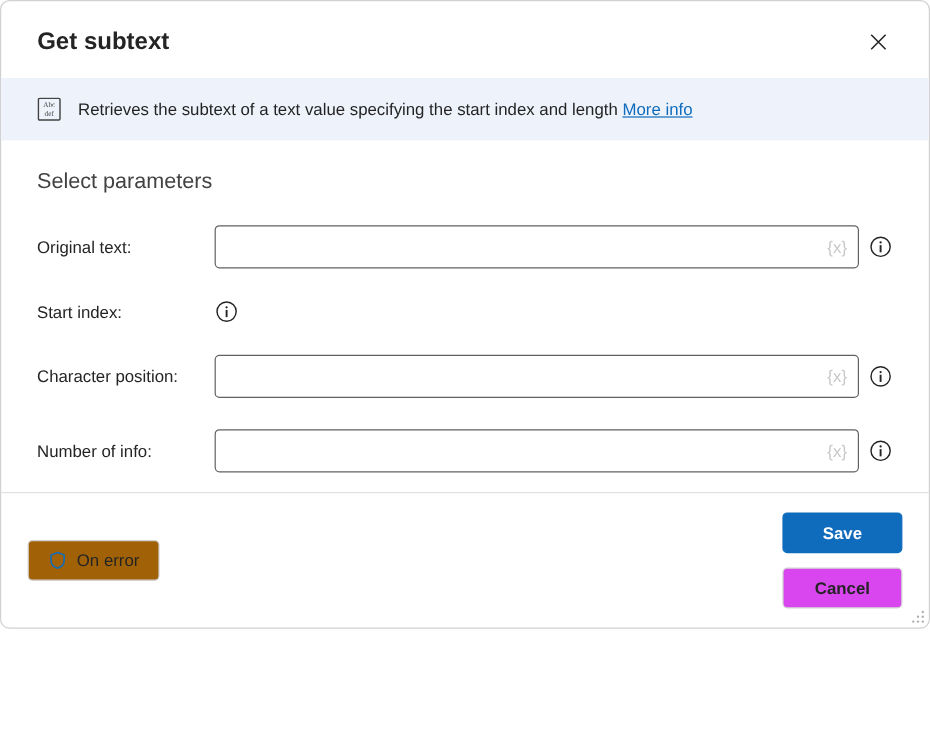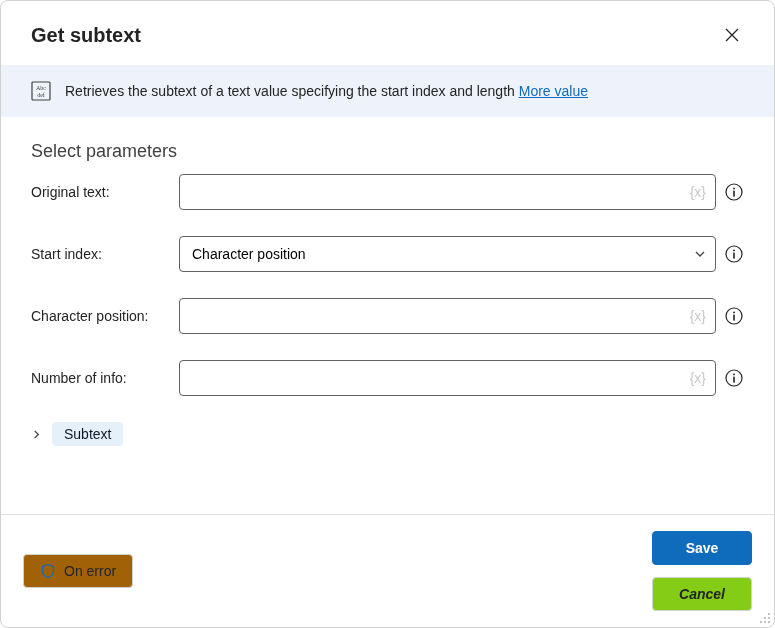--- a/index.html
+++ b/index.html
@@ -5,21 +5,21 @@
 * { box-sizing: border-box; margin: 0; padding: 0; }
 body {
   font-family: "Segoe UI", -apple-system, BlinkMacSystemFont, sans-serif;
   background: #fff;
   width: 775px;
   height: 628px;
   overflow: hidden;
 }
 .dialog {
   width: 775px;
-  height: 628px;
+  height: 524px;
   border: 1px solid #d1d1d1;
   border-radius: 8px;
   display: flex;
   flex-direction: column;
   position: relative;
 }
 .header {
   display: flex;
   align-items: center;
   justify-content: space-between;
@@ -62,21 +62,21 @@
 }
 .content {
   padding: 24px 30px 10px 30px;
   flex: 1;
   overflow-y: auto;
 }
 .section-title {
   font-size: 18px;
   font-weight: 400;
   color: #424242;
-  margin-bottom: 12px;
+  margin-bottom: 26px;
 }
 .field-row {
   display: flex;
   align-items: center;
   margin-bottom: 26px;
   gap: 8px;
 }
 .field-label {
   width: 140px;
   flex-shrink: 0;
@@ -193,24 +193,23 @@
   font-weight: 600;
   cursor: pointer;
   font-family: inherit;
 }
 .btn-primary {
   background: #0f6cbd;
   color: #fff;
   border: 1px solid #0f6cbd;
 }
 .btn-secondary {
-  background: #84cc16;
+  background: #d946ef;
   color: #242424;
   border: 1px solid #d1d1d1;
-  font-style: italic;
 }
 .resize-grip {
   position: absolute;
   right: 2px;
   bottom: 2px;
   width: 14px;
   height: 14px;
   pointer-events: none;
 }
 </style>
@@ -228,21 +227,21 @@
     </button>
   </div>
 
   <div class="info-banner">
     <svg class="abc-icon" viewBox="0 0 20 20">
       <rect x="1" y="1" width="18" height="18" rx="1" fill="none" stroke="#424242" stroke-width="1.2"></rect>
       <text x="10" y="8.5" font-size="6" text-anchor="middle" fill="#424242" font-family="Segoe UI">Abc</text>
       <text x="10" y="16" font-size="6" text-anchor="middle" fill="#424242" font-family="Segoe UI">def</text>
     </svg>
     <span>
-      <span>Retrieves the subtext of a text value specifying the start index and length </span><a class="more-info">More value</a>
+      <span>Retrieves the subtext of a text value specifying the start index and length </span><a class="more-info">More info</a>
     </span>
   </div>
 
   <div class="content">
     <div class="section-title">Select parameters</div>
 
     <div class="field-row">
       <div class="field-label">Original text:</div>
       <div class="field-input-wrap">
         <input type="text" class="text-input" value="" style="">
@@ -252,26 +251,20 @@
         <svg width="18" height="18" viewBox="0 0 18 18">
             <circle cx="9" cy="9" r="8" fill="none" stroke="#242424" stroke-width="1.2"></circle>
             <circle cx="9" cy="5.4" r="0.95" fill="#242424"></circle>
             <rect x="8.2" y="7.6" width="1.6" height="6" fill="#242424"></rect>
           </svg>
       </div>
     </div>
 
     <div class="field-row">
       <div class="field-label">Start index:</div>
-      <div class="field-input-wrap">
-        <button class="select-input">Character position</button>
-        <svg class="chevron" width="12" height="12" viewBox="0 0 12 12">
-            <path d="M2 4 L6 8 L10 4" stroke="#424242" stroke-width="1.3" fill="none"></path>
-          </svg>
-      </div>
       <div class="info-icon">
         <svg width="18" height="18" viewBox="0 0 18 18">
             <circle cx="9" cy="9" r="8" fill="none" stroke="#242424" stroke-width="1.2"></circle>
             <circle cx="9" cy="5.4" r="0.95" fill="#242424"></circle>
             <rect x="8.2" y="7.6" width="1.6" height="6" fill="#242424"></rect>
           </svg>
       </div>
     </div>
 
     <div class="field-row">

